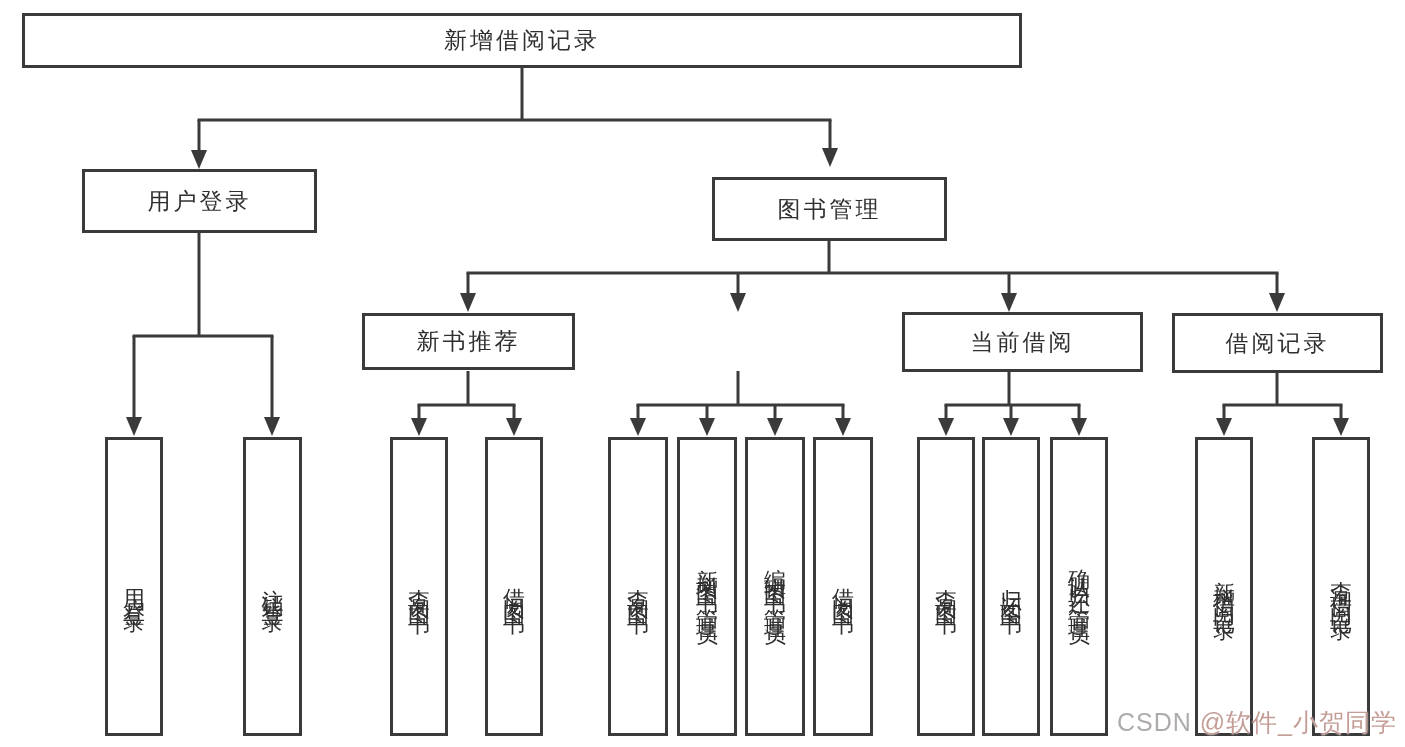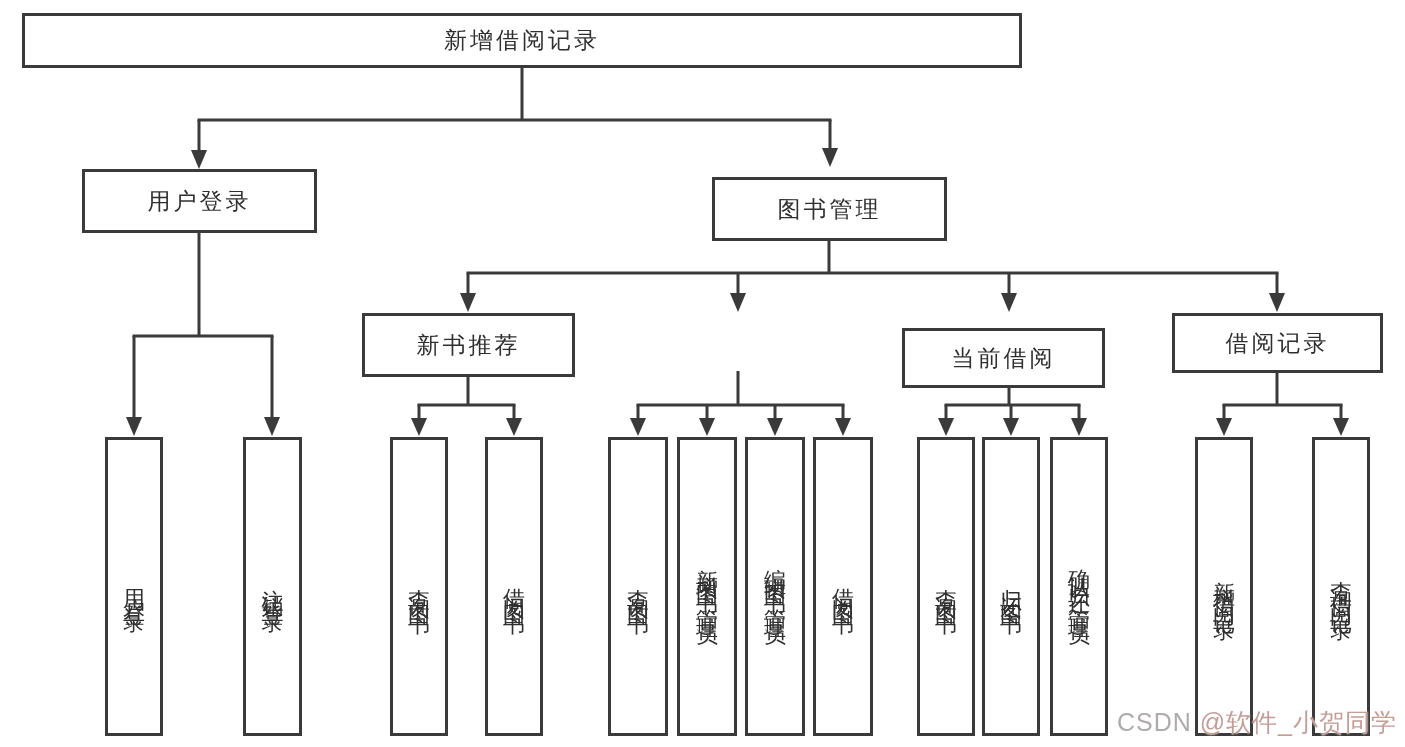--- a/index.html
+++ b/index.html
@@ -30,23 +30,23 @@
   .vbox .lbl{
     writing-mode:vertical-rl;text-orientation:mixed;
     font-size:22px;letter-spacing:8px;line-height:1.1;color:var(--txt);
     white-space:nowrap;
   }
 
   
   #n-root   {left:22px;  top:13px;  width:1000px;height:55px;}
   #n-login  {left:82px;  top:169px; width:235px; height:64px;}
   #n-mgmt   {left:712px; top:169px; width:235px; height:64px;margin-top:8px;}
-  #n-newbook{left:362px; top:313px; width:213px; height:64px;}
+  #n-newbook{left:362px; top:313px; width:213px; height:57px;}
   #n-borrow {left:633px; top:313px; width:210px; height:60px;}
-  #n-current{left:902px; top:328px; width:203px; height:60px;}
+  #n-current{left:902px; top:312px; width:241px; height:60px;}
   #n-records{left:1172px;top:313px; width:211px; height:60px;}
 
   #n-login-user  {left:105px; width:58px;}
   #n-login-logout{left:243px; width:59px;}
   #n-nb-query    {left:390px; width:58px;}
   #n-nb-borrow   {left:485px; width:58px;}
   #n-br-query    {left:608px; width:60px;}
   #n-br-add      {left:677px; width:60px;}
   #n-br-edit     {left:745px; width:60px;}
   #n-br-lend     {left:813px; width:60px;}

